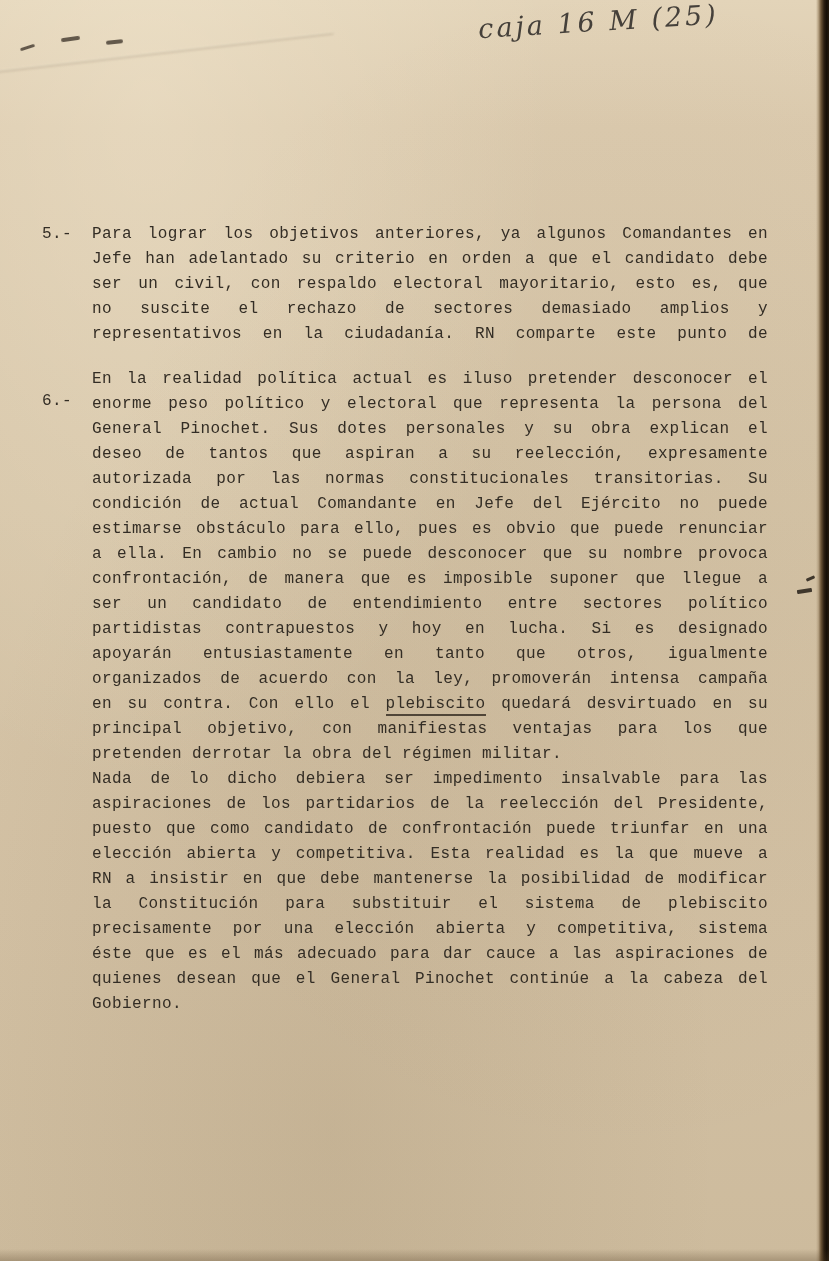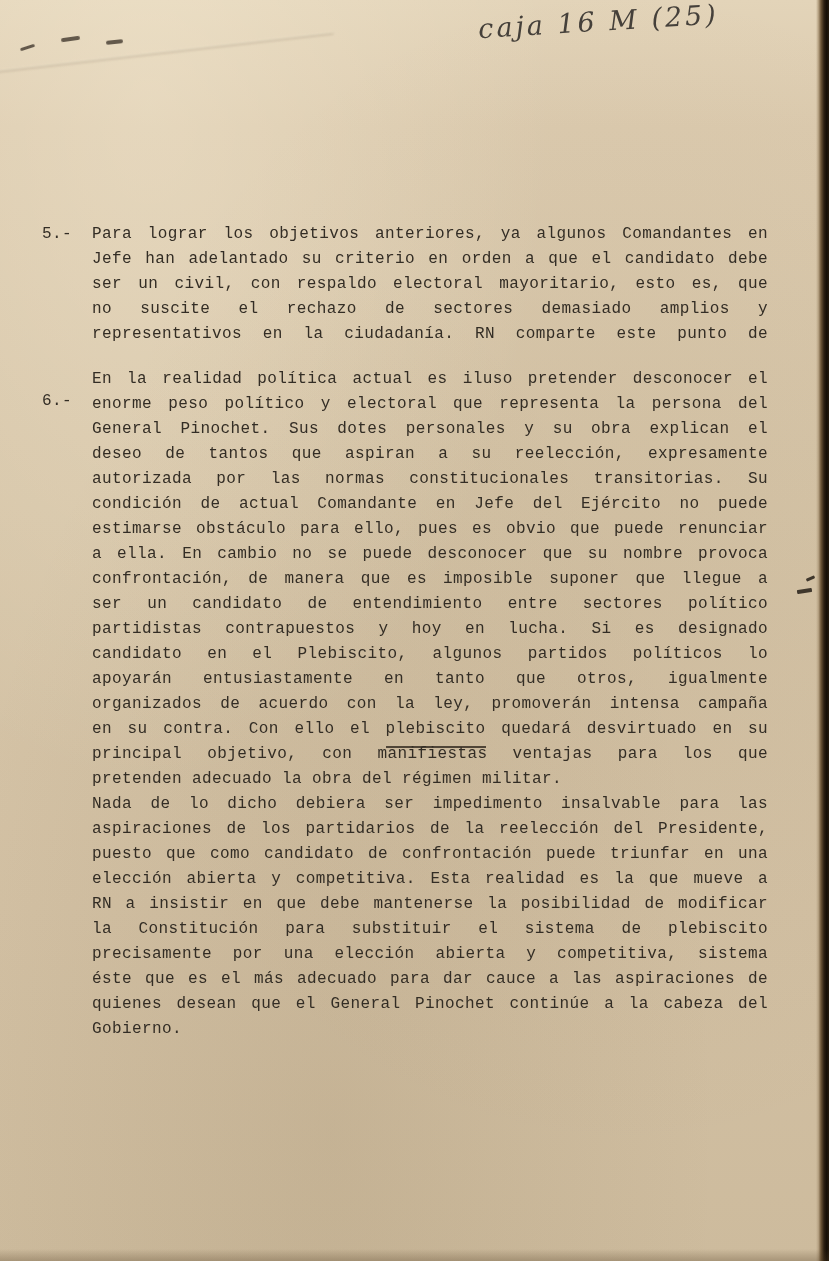--- a/index.html
+++ b/index.html
@@ -45,21 +45,21 @@
 
   .body-text { font-size:16px; line-height:25px; letter-spacing:0.4px; }
   .item-number { position:absolute; left:42px; }
   .num5 { top:222px; }
   .num6 { top:389px; }
   .para { position:absolute; left:92px; width:676px; }
   .para5 { top:222px; }
   .para6 { top:367px; }
   .line { height:25px; text-align:justify; text-align-last:justify; white-space:nowrap; }
   .line.end { text-align-last:left; }
-  .underlined { border-bottom:2px solid rgba(58,48,38,0.85); padding-bottom:8px; }
+  .underlined { border-bottom:2px solid rgba(58,48,38,0.85); padding-bottom:1px; }
 </style>
 </head>
 <body>
 
 <div class="page">
 
   <div class="crease"></div>
 
   <div class="handwriting">caja 16 M (25)</div>
 
@@ -83,26 +83,25 @@
       <div class="line">enorme peso político y electoral que representa la persona del</div>
       <div class="line">General Pinochet. Sus dotes personales y su obra explican el</div>
       <div class="line">deseo de tantos que aspiran a su reelección, expresamente</div>
       <div class="line">autorizada por las normas constitucionales transitorias. Su</div>
       <div class="line">condición de actual Comandante en Jefe del Ejército no puede</div>
       <div class="line">estimarse obstáculo para ello, pues es obvio que puede renunciar</div>
       <div class="line">a ella. En cambio no se puede desconocer que su nombre provoca</div>
       <div class="line">confrontación, de manera que es imposible suponer que llegue a</div>
       <div class="line">ser un candidato de entendimiento entre sectores político</div>
       <div class="line">partidistas contrapuestos y hoy en lucha. Si es designado</div>
-      <div class="line">candidato en el Plebiscito, algunos partidos políticos lo</div>
       <div class="line">apoyarán entusiastamente en tanto que otros, igualmente</div>
       <div class="line">organizados de acuerdo con la ley, promoverán intensa campaña</div>
       <div class="line"><span>en su contra. Con ello el </span><span class="underlined">plebiscito</span><span> quedará desvirtuado en su</span></div>
       <div class="line">principal objetivo, con manifiestas ventajas para los que</div>
-      <div class="line end">pretenden adecuado la obra del régimen militar.</div>
+      <div class="line end">pretenden derrotar la obra del régimen militar.</div>
       <div class="line">Nada de lo dicho debiera ser impedimento insalvable para las</div>
       <div class="line">aspiraciones de los partidarios de la reelección del Presidente,</div>
       <div class="line">puesto que como candidato de confrontación puede triunfar en una</div>
       <div class="line">elección abierta y competitiva. Esta realidad es la que mueve a</div>
       <div class="line">RN a insistir en que debe mantenerse la posibilidad de modificar</div>
       <div class="line">la Constitución para substituir el sistema de plebiscito</div>
       <div class="line">precisamente por una elección abierta y competitiva, sistema</div>
       <div class="line">éste que es el más adecuado para dar cauce a las aspiraciones de</div>
       <div class="line">quienes desean que el General Pinochet continúe a la cabeza del</div>
       <div class="line end">Gobierno.</div>

